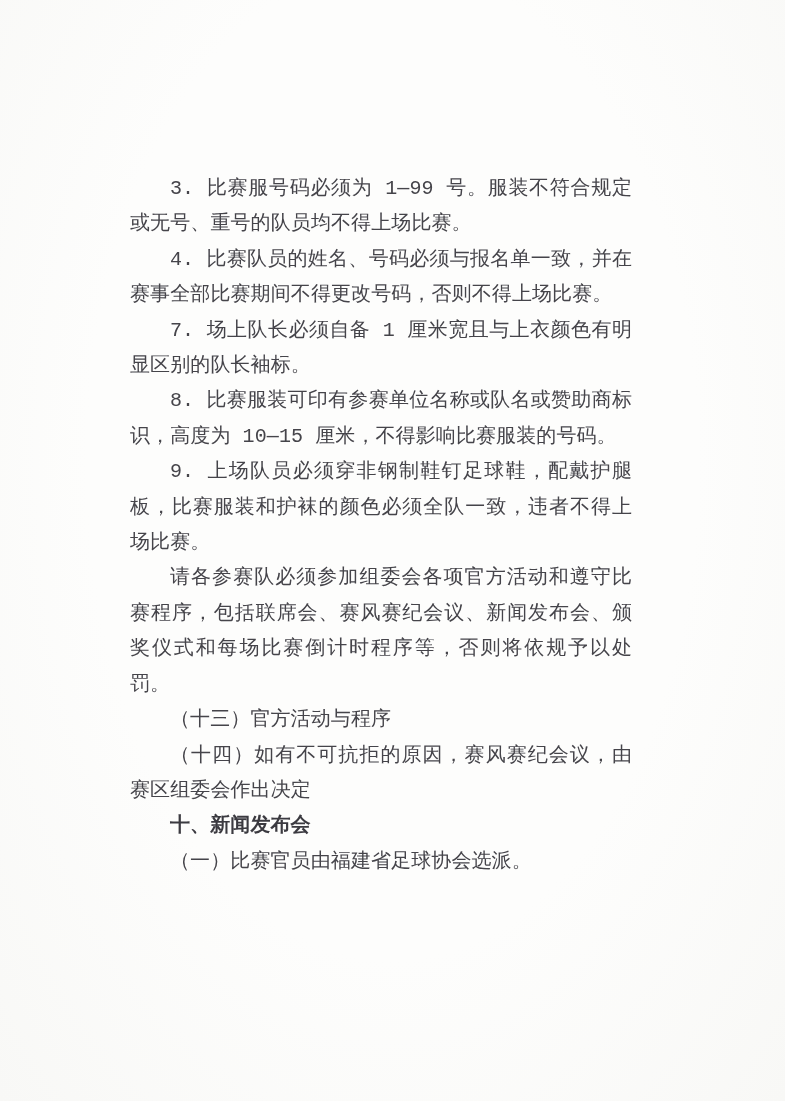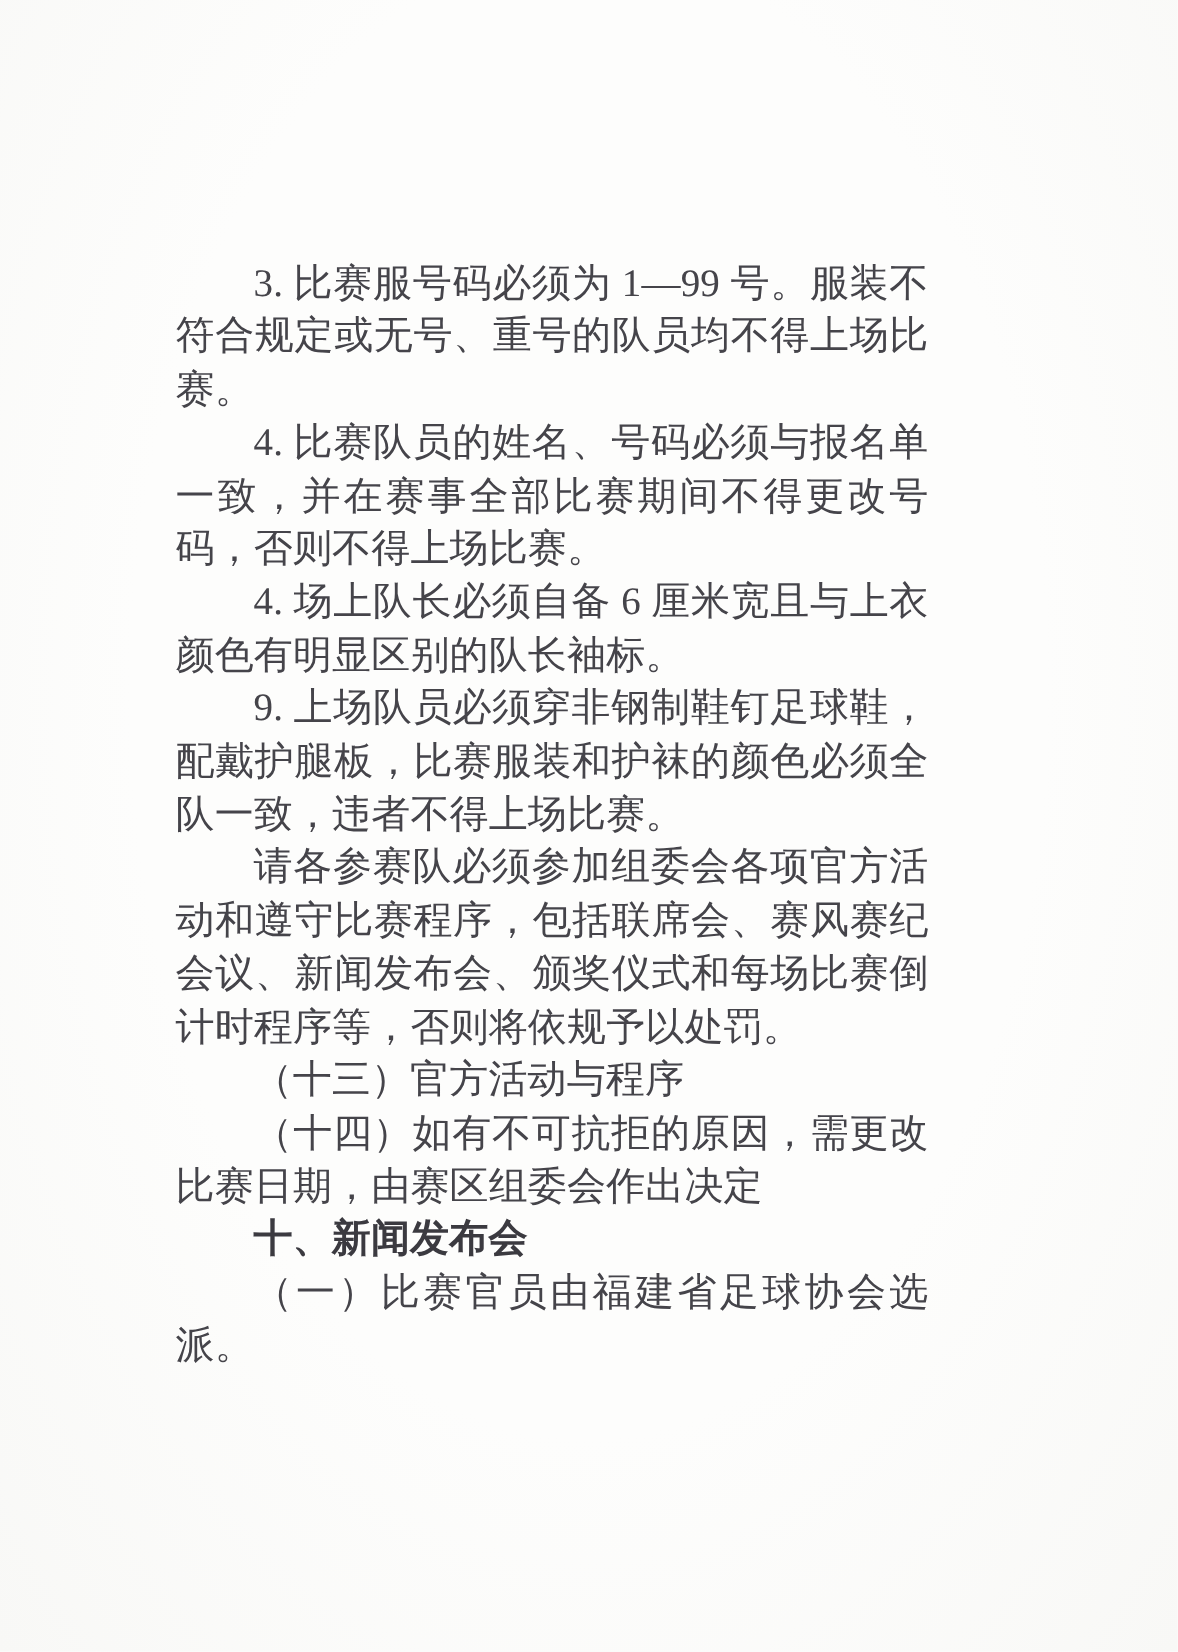--- a/index.html
+++ b/index.html
@@ -14,49 +14,51 @@
     background: #fbfbfa;
     font-family: "Liberation Serif", "DejaVu Serif", serif;
   }
   .scan-page {
     position: absolute;
     inset: 0;
     background: radial-gradient(ellipse at 50% 42%, #fdfdfc 55%, #f8f8f6 100%);
   }
   .doc-content {
     position: absolute;
-    left: 117px;
+    left: 130px;
     top: 171px;
     width: 502px;
-    font-size: 26px;
+    font-size: 20px;
     line-height: 35.4px;
     color: #45444a;
     text-align: justify;
     text-align-last: left;
     letter-spacing: 0.1px;
     filter: blur(0.3px);
+    font-family: Liberation Mono, monospace;
   }
   .doc-content p {
     margin: 0;
     padding: 0;
     text-indent: 2em;
   }
   .doc-content p.heading {
     font-weight: bold;
     color: #3b3a40;
   }
 </style>
 </head>
 <body>
 
 <div class="scan-page">
   <div class="doc-content">
     <p>3. 比赛服号码必须为 1—99 号。服装不符合规定或无号、重号的队员均不得上场比赛。</p>
     <p>4. 比赛队员的姓名、号码必须与报名单一致，并在赛事全部比赛期间不得更改号码，否则不得上场比赛。</p>
-    <p>4. 场上队长必须自备 6 厘米宽且与上衣颜色有明显区别的队长袖标。</p>
+    <p>7. 场上队长必须自备 1 厘米宽且与上衣颜色有明显区别的队长袖标。</p>
+    <p>8. 比赛服装可印有参赛单位名称或队名或赞助商标识，高度为 10—15 厘米，不得影响比赛服装的号码。</p>
     <p>9. 上场队员必须穿非钢制鞋钉足球鞋，配戴护腿板，比赛服装和护袜的颜色必须全队一致，违者不得上场比赛。</p>
     <p>请各参赛队必须参加组委会各项官方活动和遵守比赛程序，包括联席会、赛风赛纪会议、新闻发布会、颁奖仪式和每场比赛倒计时程序等，否则将依规予以处罚。</p>
     <p>（十三）官方活动与程序</p>
-    <p>（十四）如有不可抗拒的原因，需更改比赛日期，由赛区组委会作出决定</p>
+    <p>（十四）如有不可抗拒的原因，赛风赛纪会议，由赛区组委会作出决定</p>
     <p class="heading">十、新闻发布会</p>
     <p>（一）比赛官员由福建省足球协会选派。</p>
   </div>
 </div>
 
 </body></html>

